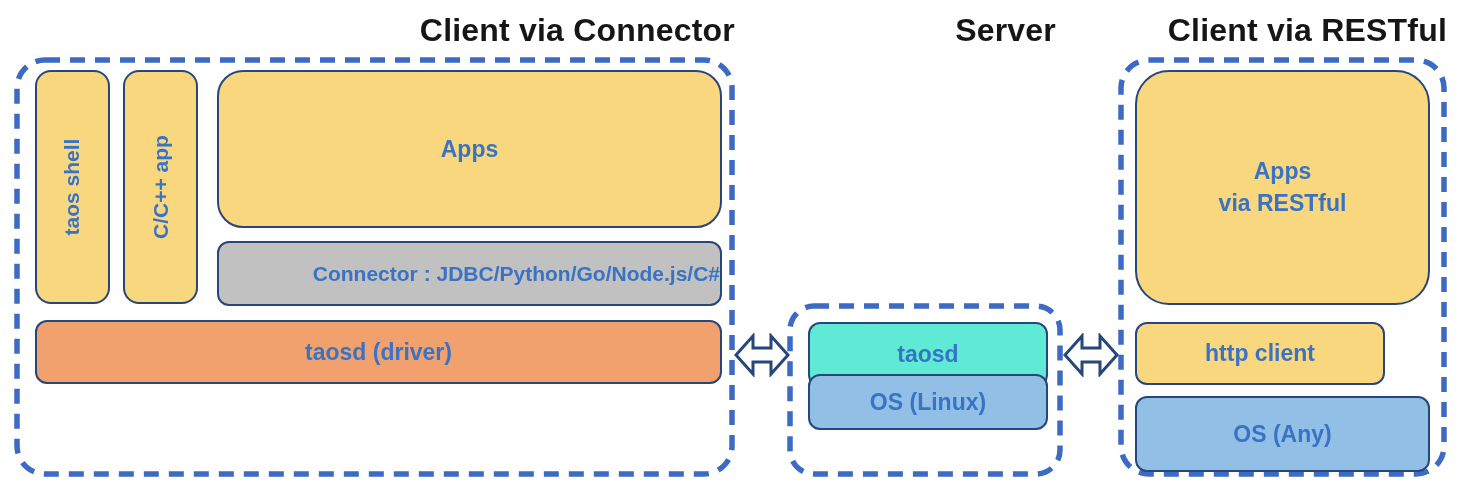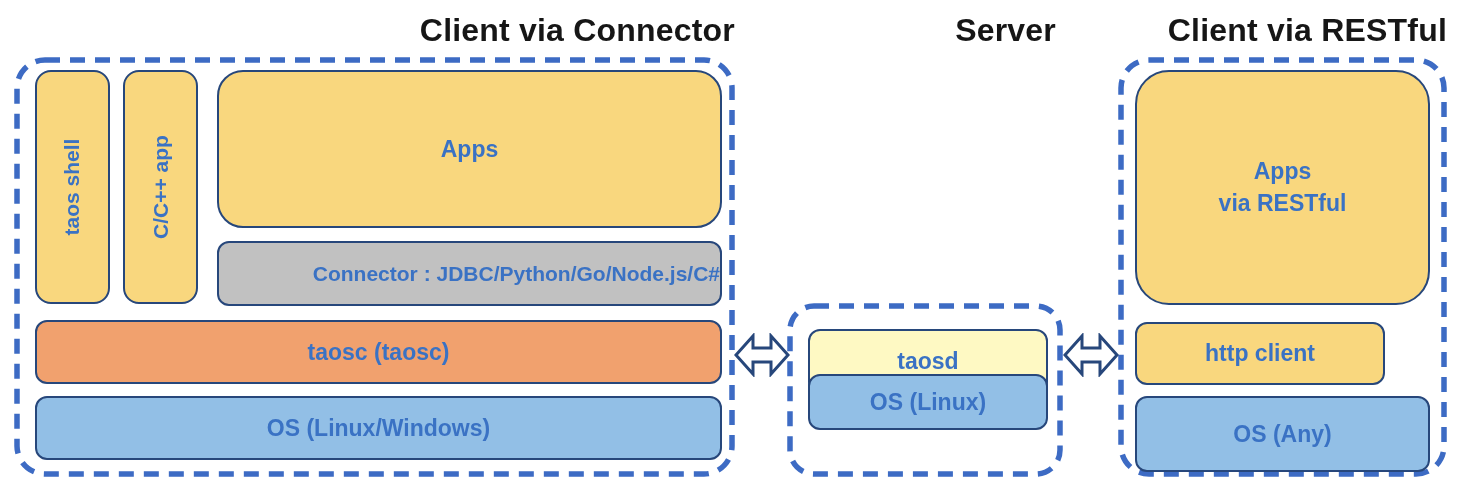--- a/index.html
+++ b/index.html
@@ -41,21 +41,21 @@
     align-items: center;
     justify-content: center;
     color: #3a72c4;
     font-weight: bold;
     font-size: 23px;
     text-align: center;
   }
   .yellow { background: #f9d77e; }
   .orange { background: #f1a16e; }
   .blue   { background: #92bfe6; }
-  .green  { background: #fef9c3; margin-top: 7px; }
+  .green  { background: #5eead4; }
   .gray   { background: #c1c1c1; justify-content: flex-end; }
 
   .r12 { border-radius: 12px; }
   .r16 { border-radius: 16px; }
   .r26 { border-radius: 26px; }
   .r34 { border-radius: 34px; }
 
   .b-taos   { left: 35px;   top: 70px;  width: 75px;  height: 234px; }
   .b-cpp    { left: 123px;  top: 70px;  width: 75px;  height: 234px; }
   .b-apps   { left: 217px;  top: 70px;  width: 505px; height: 158px; }
@@ -105,24 +105,21 @@
   <div class="box yellow r16 b-cpp">
     <span class="vlabel">C/C++ app</span>
   </div>
   <div class="box yellow r26 b-apps">
     <span>Apps</span>
   </div>
   <div class="box gray r12 b-conn">
     <span>Connector : JDBC/Python/Go/Node.js/C#</span>
   </div>
   <div class="box orange r12 b-taosc">
-    <span>taosc (taosc)</span>
-  </div>
-  <div class="box blue r12 b-os1">
-    <span>OS (Linux/Windows)</span>
+    <span>taosd (driver)</span>
   </div>
 
   <div class="box green r12 b-taosd">
     <span>taosd</span>
   </div>
   <div class="box blue r12 b-os2">
     <span>OS (Linux)</span>
   </div>
 
   <div class="box yellow r34 b-apps2">

